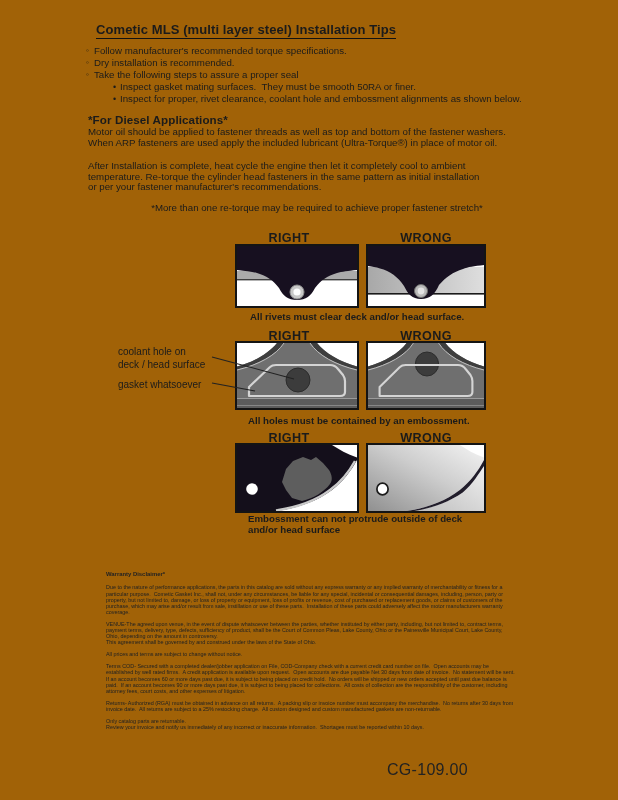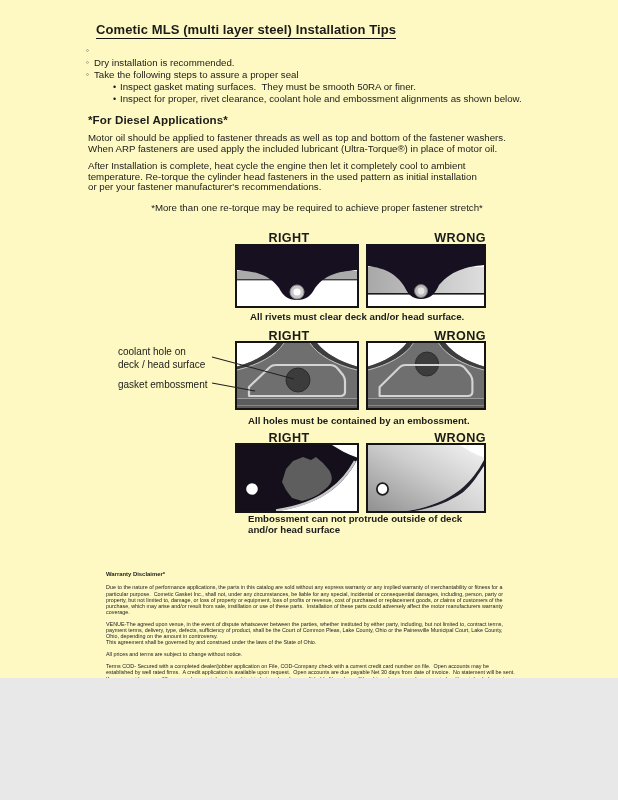--- a/index.html
+++ b/index.html
@@ -1,42 +1,42 @@
 <!DOCTYPE html>
 <html><head>
 <meta charset="utf-8">
 <style>
   html,body{margin:0;padding:0;background:#e8e8e8;}
   .page{
-    position:relative;width:618px;height:678px;margin:0 auto;background:#fef9c3;
+    position:relative;width:618px;height:800px;margin:0 auto;background:#a16207;
     font-family:"Liberation Sans",sans-serif;color:#1b1b1b;overflow:hidden;
   }
   .abs{position:absolute;}
   .pre{white-space:pre-wrap;}
 
   .title{
     left:96px;top:22px;font-size:13px;font-weight:bold;letter-spacing:.1px;
     border-bottom:1.6px solid #121212;padding-bottom:1px;
   }
 
   .bullets{left:86px;top:45px;width:476px;font-size:9.7px;line-height:11.9px;}
   .bullet{display:flex;}
   .bullet .marker{flex:0 0 auto;width:8px;font-size:8px;line-height:12px;}
   .subbullets{margin-left:27px;}
   .subbullets .marker{width:7px;font-size:9px;}
 
   .h2{left:88px;top:113px;font-size:11.6px;font-weight:bold;letter-spacing:.1px;text-align:right;}
   .para{left:88px;width:458px;font-size:9.7px;line-height:10.7px;}
-  #para1{top:133px;}
+  #para1{top:127px;}
   #para2{top:161px;}
   #note{top:203px;text-align:center;}
 
   .dlabel{font-size:12.6px;font-weight:bold;text-align:center;letter-spacing:.4px;}
   .dl-left{left:227px;width:124px;}
-  .dl-right{left:366px;width:120px;text-align:right;}
+  .dl-right{left:366px;width:120px;}
   .caption{font-size:9.7px;font-weight:bold;line-height:10.6px;margin-left:12px;}
 
   .dbox{position:absolute;border:2px solid #141414;background:#fff;}
   .dbox svg{display:block;width:100%;height:100%;}
   .b-left{left:235px;width:120px;}
   .b-right{left:366px;width:116px;}
   .row1{top:244px;height:60px;}
   .row2{top:341px;height:65px;}
   .row3{top:443px;height:66px;}
 
@@ -52,20 +52,21 @@
 </head>
 <body>
 
 <div class="page">
 
   <div class="abs title">Cometic MLS (multi layer steel) Installation Tips</div>
 
   <div class="abs bullets">
     <div class="bullet">
       <span class="marker">◦</span>
+      <span class="pre">Follow manufacturer's recommended torque specifications.</span>
     </div>
     <div class="bullet">
       <span class="marker">◦</span>
       <span class="pre">Dry installation is recommended.</span>
     </div>
     <div class="bullet">
       <span class="marker">◦</span>
       <span class="pre">Take the following steps to assure a proper seal</span>
     </div>
     <div class="subbullets">
@@ -77,21 +78,21 @@
         <span class="marker">•</span>
         <span class="pre">Inspect for proper, rivet clearance, coolant hole and embossment alignments as shown below.</span>
       </div>
     </div>
   </div>
 
   <div class="abs h2">*For Diesel Applications*</div>
   <div class="abs para pre" id="para1">Motor oil should be applied to fastener threads as well as top and bottom of the fastener washers.
 When ARP fasteners are used apply the included lubricant (Ultra-Torque®) in place of motor oil.</div>
   <div class="abs para pre" id="para2">After Installation is complete, heat cycle the engine then let it completely cool to ambient
-temperature. Re-torque the cylinder head fasteners in the used pattern as initial installation
+temperature. Re-torque the cylinder head fasteners in the same pattern as initial installation
 or per your fastener manufacturer's recommendations.</div>
   <div class="abs para pre" id="note">*More than one re-torque may be required to achieve proper fastener stretch*</div>
 
   <div class="abs dlabel dl-left" style="top:231px">RIGHT</div>
   <div class="abs dlabel dl-right" style="top:231px">WRONG</div>
 
   <div class="dbox b-left row1">
     <svg viewBox="0 0 120 60" preserveAspectRatio="none">
       <rect x="0" y="0" width="120" height="60" fill="#ffffff"></rect>
       <rect x="0" y="25" width="120" height="8" fill="#ababab"></rect>
@@ -119,21 +120,21 @@
     </svg>
   </div>
 
   <div class="abs caption pre" style="left:238px;top:312px">All rivets must clear deck and/or head surface.</div>
 
   <div class="abs dlabel dl-left" style="top:329px">RIGHT</div>
   <div class="abs dlabel dl-right" style="top:329px">WRONG</div>
 
   <div class="abs sidelabel pre" style="top:345px">coolant hole on
 deck / head surface</div>
-  <div class="abs sidelabel pre" style="top:378px">gasket embossment</div>
+  <div class="abs sidelabel pre" style="top:378px">gasket whatsoever</div>
 
   <div class="dbox b-left row2">
     <svg viewBox="0 0 120 65" preserveAspectRatio="none">
       <rect x="0" y="0" width="120" height="65" fill="#6f6f6f"></rect>
       <rect x="0" y="55" width="120" height="10" fill="#5c5c5c"></rect>
       <rect x="0" y="55" width="120" height="1" fill="#9a9a9a"></rect>
       <rect x="0" y="62" width="120" height="1" fill="#878787"></rect>
       <path d="M0,0 H40 C32,10 17,19 0,23.5 Z" fill="#ffffff"></path>
       <path d="M40,0 H47 C39,12 21,21.5 0,26.5 L0,23.5 C17,19 32,10 40,0 Z" fill="#3e3e3e"></path>
       <path d="M47,0 C39,12.5 21,22 0,27" fill="none" stroke="#c0c0c0" stroke-width="1"></path>

